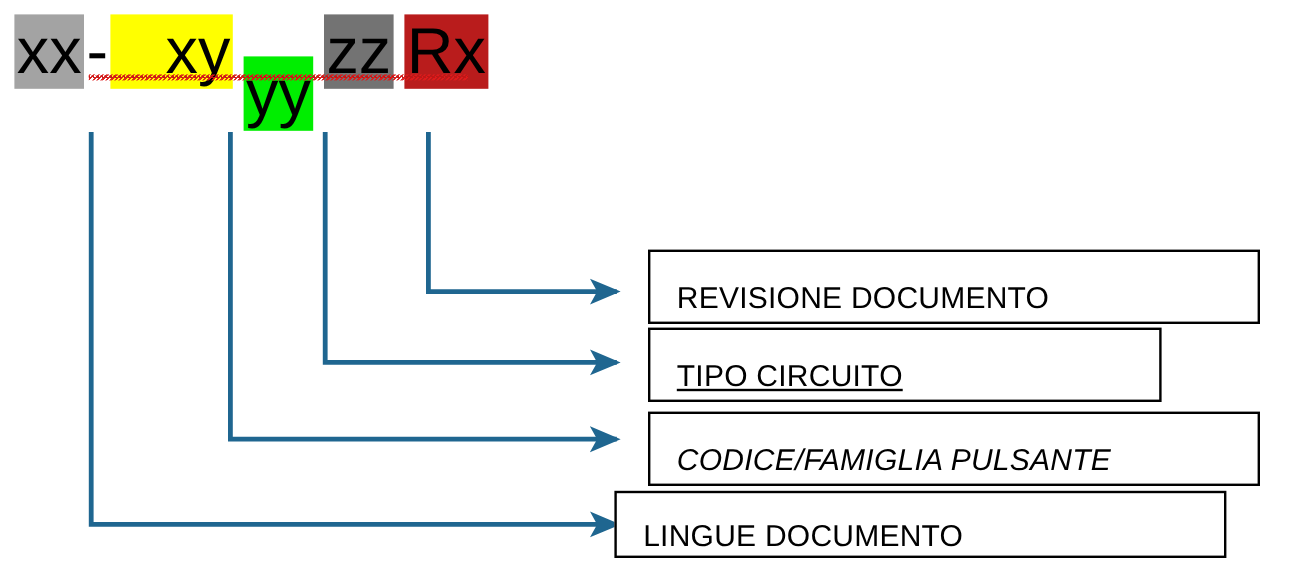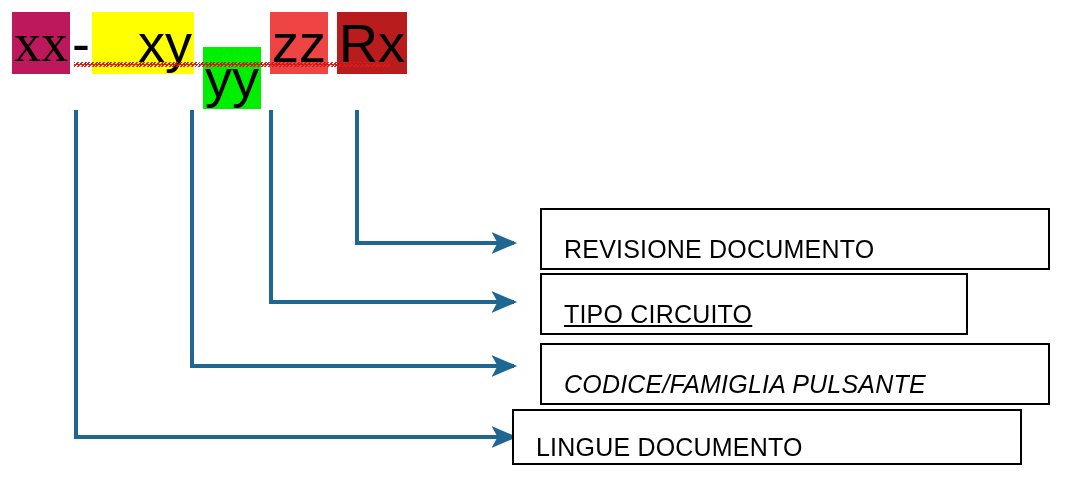--- a/index.html
+++ b/index.html
@@ -97,27 +97,27 @@
     height: 478px;
     pointer-events: none;
   }
 </style>
 </head>
 <body>
 
 <div id="canvas">
 
   <div id="code-string">
-    <span class="code-token" style="background: #be185d; font-family: Liberation Serif, serif;">xx</span>
+    <span class="code-token" style="background: #a3a3a3;">xx</span>
     <span class="code-token plain">-</span>
     <span class="code-token" style="background: rgb(255, 255, 0); padding-left: 46px;">xy</span>
     <span class="code-gap"></span>
     <span class="code-token" style="background: rgb(0, 238, 0); margin-top: 35px;">yy</span>
     <span class="code-gap"></span>
-    <span class="code-token" style="background: #ef4444;">zz</span>
+    <span class="code-token" style="background: #737373;">zz</span>
     <span class="code-gap"></span>
     <span class="code-token" style="background: #b91c1c;">Rx</span>
   </div>
 
   <div class="squiggle"></div>
 
   <svg id="connectors" viewBox="0 0 1090 478" width="1090" height="478">
     <defs>
       <marker id="arrowhead" markerWidth="7" markerHeight="7" refX="5.6" refY="3.1" orient="auto" markerUnits="strokeWidth">
         <path d="M0,0.4 L6.4,3.1 L0,5.8 L1.5,3.1 Z" fill="#1f6690"></path>

